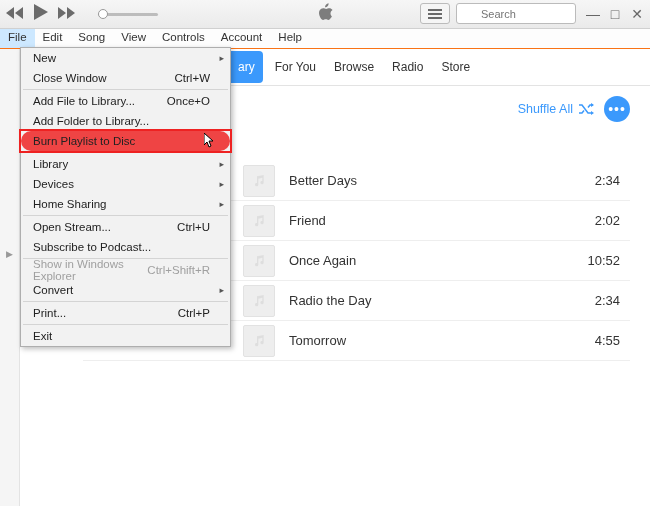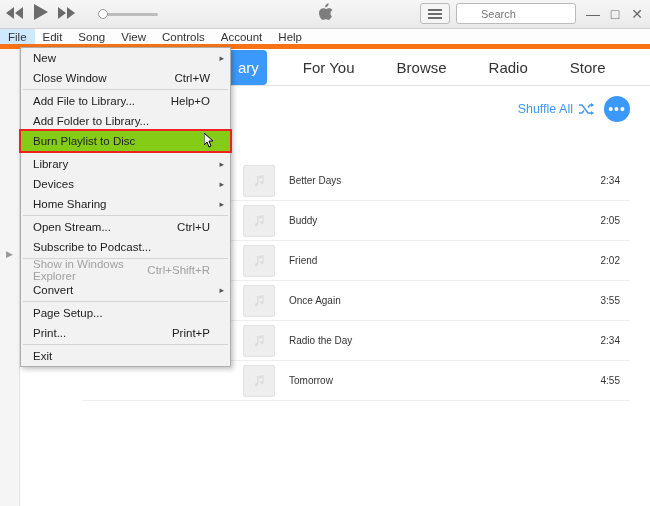--- a/index.html
+++ b/index.html
@@ -11,51 +11,51 @@
   .vol-track { width: 60px; height: 3px; background: #bcbcbc; border-radius: 2px; margin-left: 12px; position: relative; }
   .vol-knob { position: absolute; left: 0; top: -4px; width: 10px; height: 10px; border-radius: 50%; background: #fff; border: 1px solid #999; }
   .apple-logo { position: absolute; left: 50%; transform: translateX(-50%); }
   .right-tb { position: absolute; right: 6px; top: 3px; display: flex; align-items: center; gap: 6px; }
   .list-btn { width: 30px; height: 21px; border: 1px solid #bbb; border-radius: 3px; background: #f5f5f5; display: flex; align-items: center; justify-content: center; }
   .search-box { display: flex; align-items: center; width: 120px; height: 21px; border: 1px solid #bbb; border-radius: 3px; background: #fff; padding: 0 5px; gap: 19px; }
   .search-box input { border: none; outline: none; font-size: 11px; width: 90px; color: #333; background: transparent; }
   .win-btns { display: flex; gap: 8px; margin-left: 4px; }
   .win-btns span { width: 14px; height: 14px; display: flex; align-items: center; justify-content: center; color: #666; font-size: 14px; }
   
-  .menubar { height: 20px; background: #fdfdfd; border-bottom: 5px solid #f97316; display: flex; font-size: 11.5px; color: #333; user-select: none; }
+  .menubar { height: 20px; background: #fdfdfd; border-bottom: 1px solid #f97316; display: flex; font-size: 11.5px; color: #333; user-select: none; }
   .menubar .mitem { padding: 2px 8px; }
   .menubar .mitem.open { background: #cde8ff; }
   
-  .tabs-row { height: 37px; border-bottom: 1px solid #e3e3e3; display: flex; align-items: center; padding-left: 230px; gap: 30px; font-size: 15px; color: #333; position: relative; }
+  .tabs-row { height: 37px; border-bottom: 1px solid #e3e3e3; display: flex; align-items: center; padding-left: 230px; gap: 6px; font-size: 12px; color: #333; position: relative; }
   .tab { padding: 4px 6px; }
   .tab.active-frag { background: #3b99fc; color: #fff; padding: 9px 8px; border-radius: 0 4px 4px 0; }
   
   .leftstrip { position: absolute; left: 0; top: 49px; bottom: 0; width: 20px; background: #f5f5f5; border-right: 1px solid #e3e3e3; }
   .leftstrip .arrow { position: absolute; top: 200px; left: 6px; color: #999; font-size: 9px; }
   
   .main { position: absolute; left: 20px; top: 70px; right: 0; padding: 20px 20px 0 20px; margin-left: 43px; }
   .header-row { display: flex; align-items: flex-start; gap: 16px; }
   .pl-titles { flex: 1; }
   .pl-title { font-size: 24px; font-weight: 600; color: #111; }
   .pl-sub { font-size: 12px; color: #777; margin-top: 3px; }
   .pl-actions { display: flex; align-items: center; gap: 10px; margin-top: 6px; }
   .shuffle { color: #3b99fc; font-size: 12.5px; display: flex; align-items: center; gap: 5px; }
   .more-btn { width: 26px; height: 26px; border-radius: 50%; background: #3b99fc; color: #fff; display: flex; align-items: center; justify-content: center; font-size: 14px; letter-spacing: 1px; }
   
   .tracks { margin-top: 26px; }
-  .track-row { display: flex; align-items: center; height: 40px; border-bottom: 1px solid #eee; font-size: 10px; color: #333; padding-right: 10px; }
+  .track-row { display: flex; align-items: center; height: 40px; border-bottom: 1px solid #eee; font-size: 13px; color: #333; padding-right: 10px; }
   .track-art { width: 32px; height: 32px; background: #eee; border: 1px solid #e2e2e2; border-radius: 2px; display: flex; align-items: center; justify-content: center; margin-left: 160px; margin-right: 14px; }
   .track-art svg { opacity: .25; }
   .track-title { flex: 1; }
   .track-dur { color: #333; }
   
   .dropdown { position: absolute; left: 20px; top: 47px; width: 211px; background: #f2f2f2; border: 1px solid #aeaeae; box-shadow: 2px 2px 5px rgba(0,0,0,.25); font-size: 11.5px; color: #222; z-index: 50; }
   .ditem { display: flex; align-items: center; justify-content: space-between; height: 20px; padding: 0 20px 0 12px; position: relative; }
   .ditem.disabled { color: #a0a0a0; }
-  .ditem.hover { background: #84cc16; }
+  .ditem.hover { background: #ef4444; border-radius: 10px; }
   .dsep { height: 1px; background: #d4d4d4; margin: 1px 2px; }
   .sub-arrow { position: absolute; right: 6px; font-size: 9px; color: #555; }
   .highlight-box { position: absolute; left: -2px; right: -2px; top: -2px; bottom: -2px; border: 2px solid #e22; pointer-events: none; }
   .cursor { position: absolute; right: 12px; top: 2px; pointer-events: none; }
 </style>
 </head>
 <body>
 
 <div class="titlebar">
   <div class="play-controls">
@@ -149,40 +149,31 @@
         </div>
     <div class="track-title">Better Days</div>
     <div class="track-dur">2:34</div>
       </div>
       <div class="track-row">
         <div class="track-art">
           <svg width="16" height="16" viewBox="0 0 24 24" fill="#888">
             <path d="M9 17V5l10-2v11.5a2.5 2.5 0 1 1-2-2.45V7L11 8.5v9a2.5 2.5 0 1 1-2-2.45z" opacity=".6"></path>
           </svg>
         </div>
-    <div class="track-title">Buddy</div>
-    <div class="track-dur">2:05</div>
-      </div>
-      <div class="track-row">
-        <div class="track-art">
-          <svg width="16" height="16" viewBox="0 0 24 24" fill="#888">
-            <path d="M9 17V5l10-2v11.5a2.5 2.5 0 1 1-2-2.45V7L11 8.5v9a2.5 2.5 0 1 1-2-2.45z" opacity=".6"></path>
-          </svg>
-        </div>
     <div class="track-title">Friend</div>
     <div class="track-dur">2:02</div>
       </div>
       <div class="track-row">
         <div class="track-art">
           <svg width="16" height="16" viewBox="0 0 24 24" fill="#888">
             <path d="M9 17V5l10-2v11.5a2.5 2.5 0 1 1-2-2.45V7L11 8.5v9a2.5 2.5 0 1 1-2-2.45z" opacity=".6"></path>
           </svg>
         </div>
     <div class="track-title">Once Again</div>
-    <div class="track-dur">3:55</div>
+    <div class="track-dur">10:52</div>
       </div>
       <div class="track-row">
         <div class="track-art">
           <svg width="16" height="16" viewBox="0 0 24 24" fill="#888">
             <path d="M9 17V5l10-2v11.5a2.5 2.5 0 1 1-2-2.45V7L11 8.5v9a2.5 2.5 0 1 1-2-2.45z" opacity=".6"></path>
           </svg>
         </div>
     <div class="track-title">Radio the Day</div>
     <div class="track-dur">2:34</div>
       </div>
@@ -203,21 +194,21 @@
       <span>New</span>
       <span class="sub-arrow">▸</span>
     </div>
     <div class="ditem">
       <span>Close Window</span>
       <span>Ctrl+W</span>
     </div>
     <div class="dsep"></div>
     <div class="ditem">
       <span>Add File to Library...</span>
-      <span>Help+O</span>
+      <span>Once+O</span>
     </div>
     <div class="ditem">
       <span>Add Folder to Library...</span>
     </div>
     <div class="ditem hover">
       <span>Burn Playlist to Disc</span>
       <div class="highlight-box"></div>
       <div class="cursor"><svg width="14" height="16">
           <path d="M0 0 L0 12 L3 9 L5 14 L7 13 L5 8 L9 8 Z" fill="#fff" stroke="#000" stroke-width="1"></path>
         </svg></div>
@@ -247,23 +238,20 @@
     <div class="ditem disabled">
       <span>Show in Windows Explorer</span>
       <span>Ctrl+Shift+R</span>
     </div>
     <div class="ditem">
       <span>Convert</span>
       <span class="sub-arrow">▸</span>
     </div>
     <div class="dsep"></div>
     <div class="ditem">
-      <span>Page Setup...</span>
-    </div>
-    <div class="ditem">
       <span>Print...</span>
-      <span>Print+P</span>
+      <span>Ctrl+P</span>
     </div>
     <div class="dsep"></div>
     <div class="ditem">
       <span>Exit</span>
     </div>
   </div>
 
 </body></html>

